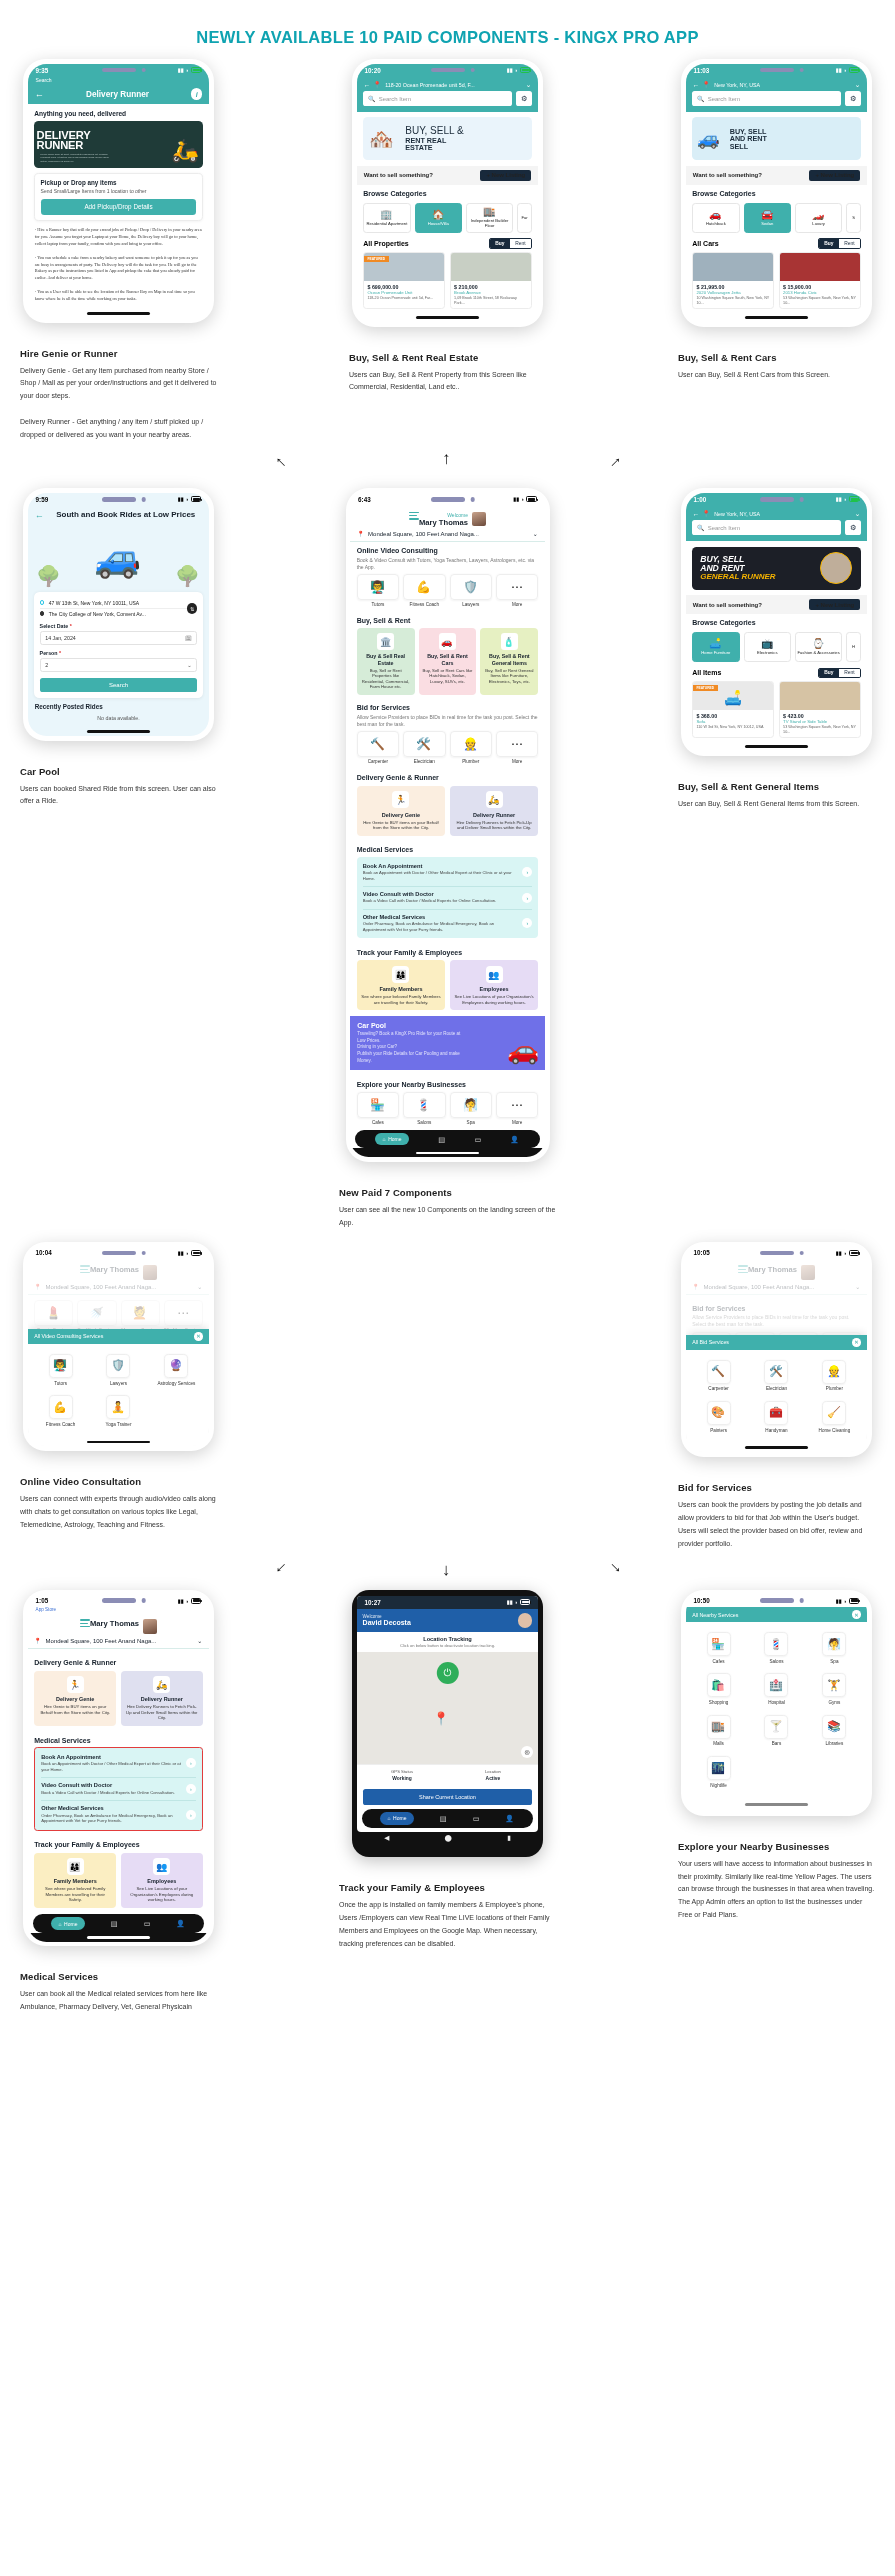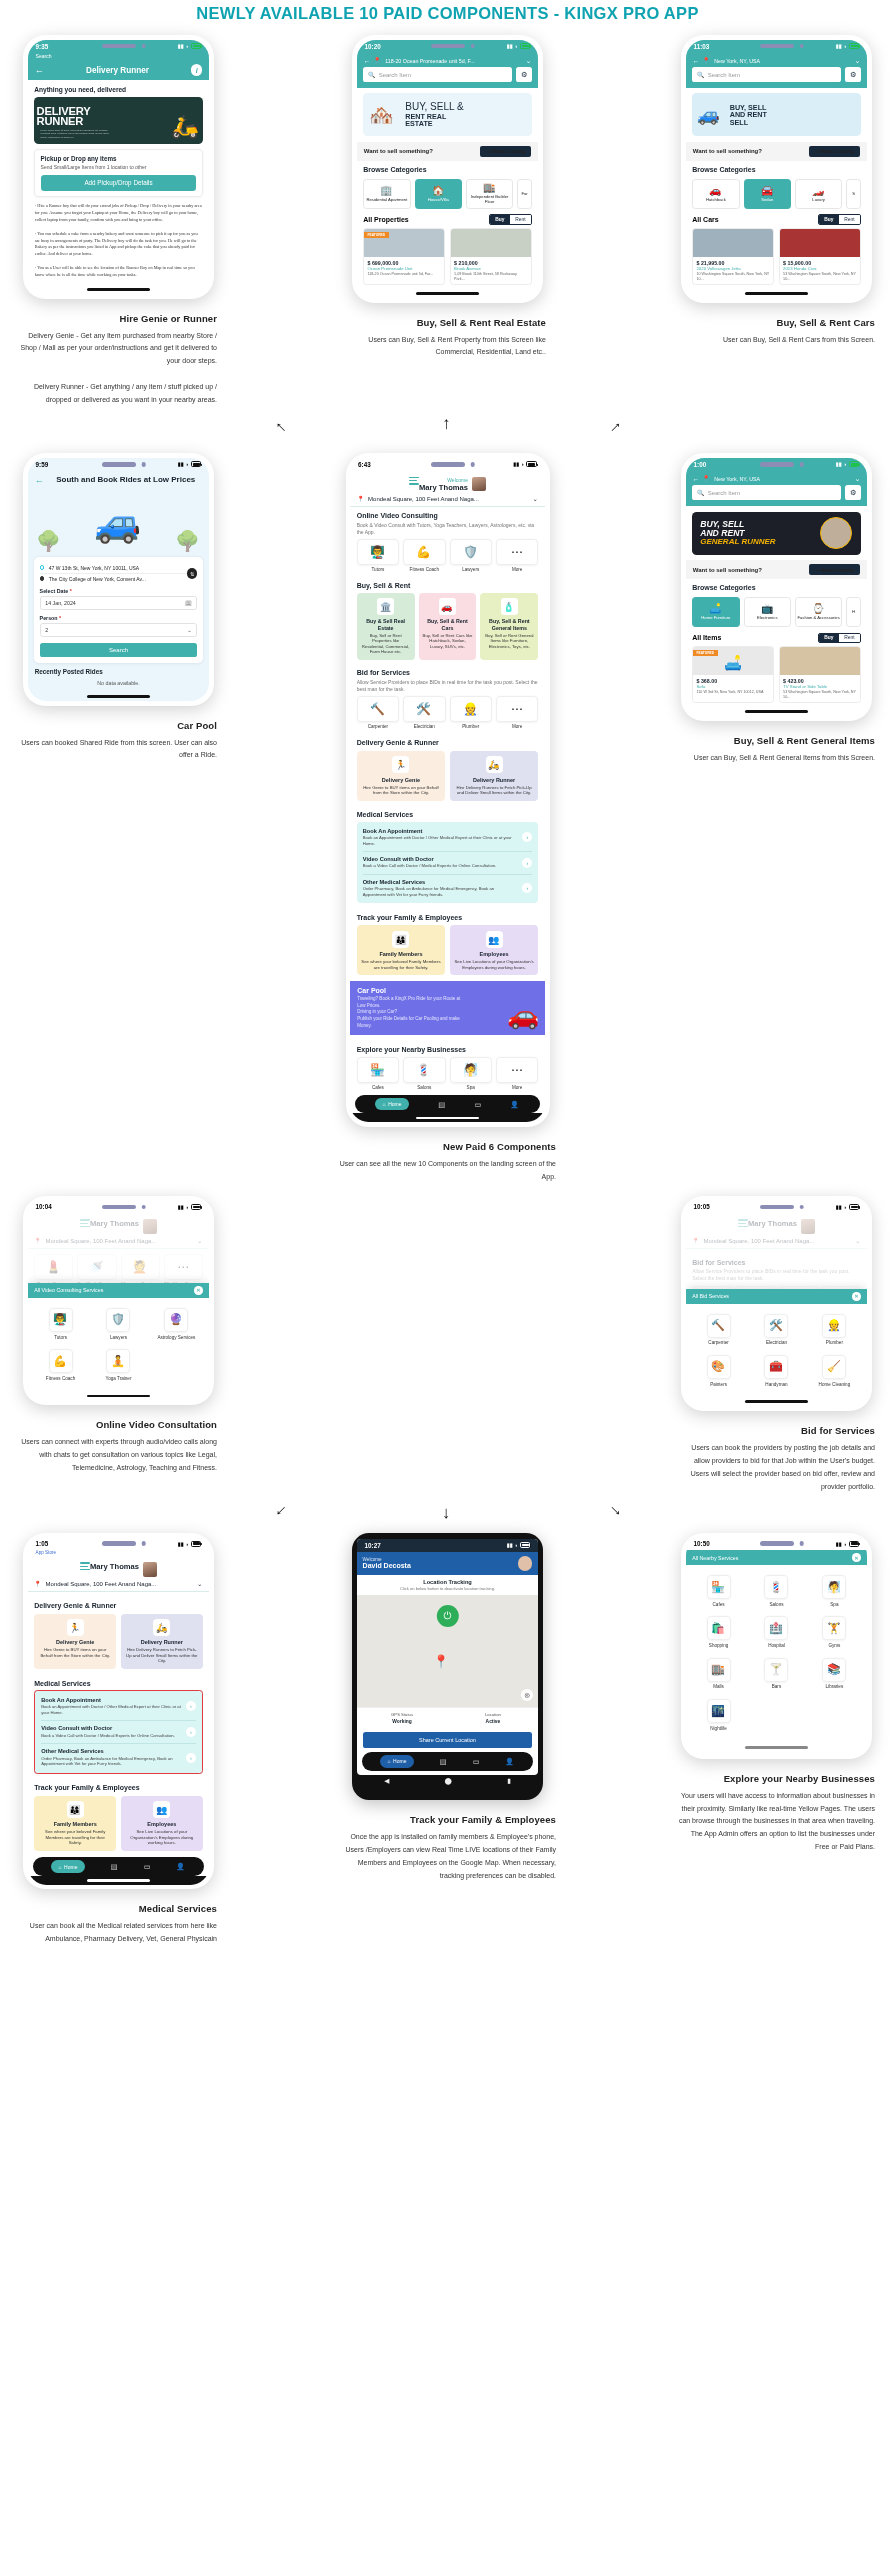--- a/index.html
+++ b/index.html
@@ -9,21 +9,21 @@
     font-family: "Liberation Sans", sans-serif;
     position: relative;
     overflow: hidden;
   }
   .page-title{
     text-align:center;
     color:#0FA3B1;
     font-size:16.5px;
     font-weight:bold;
     letter-spacing:0.3px;
-    padding-top:4px;
+    padding-top:28px;
     font-family:"Liberation Sans", sans-serif;
   }
 
   .grid{ position:relative; width:895px; }
   .row{ display:flex; justify-content:space-between; padding:0 16.5px; align-items:flex-start; }
 
   .cell{ width:204px; display:flex; flex-direction:column; align-items:center; }
   .cell.center{ width:227px; }
 
   
@@ -194,21 +194,21 @@
   .bluebar .n{font-size:7px;font-weight:bold;}
   .ltrack{background:#fff;text-align:center;padding:4px 5.3px;}
   .ltrack h6{font-size:5.7px;color:#16202b;}
   .ltrack p{font-size:4.1px;color:#777;margin-top:1.3px;}
   .statusrow{display:flex;background:#fff;border-top:0.7px solid #eee;}
   .statusrow div{flex:1;text-align:center;padding:4px 0;font-size:4.2px;color:#555;}
   .statusrow div b{display:block;font-size:4.9px;color:#16202b;margin-top:1.3px;}
   .sharebtn{background:#1f5fa8;color:#fff;text-align:center;font-size:5.5px;padding:4.6px;border-radius:2.6px;margin:4.6px 6px;}
 
   
-  .cap{ text-align:right; margin-top:14px; width:197px;}
+  .cap{ text-align:left; margin-top:25px; width:197px;}
   .cap.wide{width:217px;}
   .cap h3{ font-size:9.5px; color:#222; font-weight:bold; letter-spacing:0.1px;}
   .cap p{ font-size:7px; color:#333; line-height:1.85; margin-top:6px;}
 
   
   .arrows{position:relative;height:46px;}
   .arrow{position:absolute;color:#111;font-size:17px;line-height:1;}
 </style>
 </head>
 <body>
@@ -734,21 +734,21 @@
           <span class="navico">▤</span>
           <span class="navico">▭</span>
           <span class="navico">👤</span>
         </div>
         <div class="homebar" style="background:#111;">
               <b style="background:#fff;"></b>
             </div>
       </div>
     </div>
     <div class="cap wide">
-      <h3>New Paid 6 Components</h3>
+      <h3>New Paid 7 Components</h3>
       <p>User can see all the new 10 Components on the landing screen of the App.</p>
     </div>
   </div>
 
   <div class="cell">
     <div class="phone">
       <div class="screen">
         <div class="notchbar teal" style="color:#fff;">
           <span>1:00</span>
           <div class="pill"></div>

